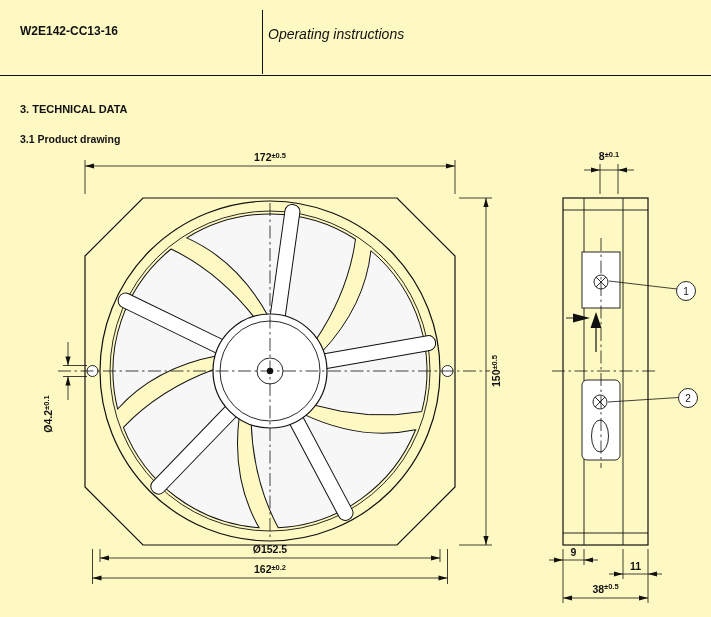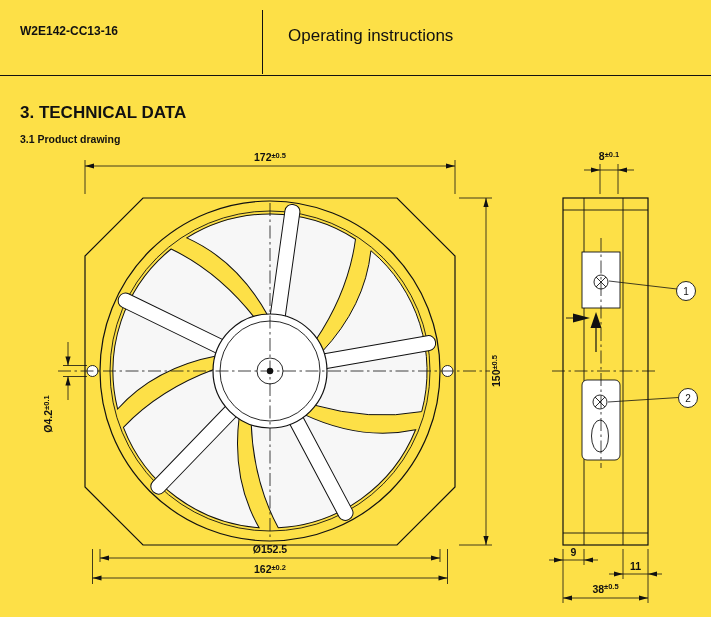--- a/index.html
+++ b/index.html
@@ -1,22 +1,22 @@
 <!DOCTYPE html>
 <html><head>
 <meta charset="utf-8">
 <style>
   html,body{margin:0;padding:0;background:#fff;}
-  .page{position:relative;width:711px;height:617px;background:#fde047;overflow:hidden;
+  .page{position:relative;width:711px;height:617px;background:#fef9c3;overflow:hidden;
         font-family:"Liberation Sans",sans-serif;color:#111;}
   .hdr-code{position:absolute;left:20px;top:24px;font-size:12px;font-weight:bold;}
   .hdr-divider{position:absolute;left:262px;top:10px;width:1.2px;height:64px;background:#111;}
-  .hdr-title{position:absolute;left:288px;top:26px;font-size:17px;font-weight:400;}
+  .hdr-title{position:absolute;left:268px;top:26px;font-size:14px;font-weight:400;font-style:italic;}
   .hdr-rule{position:absolute;left:0;top:75px;width:711px;height:1.2px;background:#111;}
-  .sec-heading{position:absolute;left:20px;top:103px;font-size:17px;font-weight:bold;}
+  .sec-heading{position:absolute;left:20px;top:103px;font-size:11px;font-weight:bold;}
   .sub-heading{position:absolute;left:20px;top:133px;font-size:10.5px;font-weight:bold;text-align:center;}
   svg{position:absolute;left:0;top:0;}
   .outline{stroke:#111;stroke-width:1.2;fill:none;}
   .thin{stroke:#111;stroke-width:0.9;fill:none;}
   .wfill{fill:#fff;}
   .dimline{stroke:#111;stroke-width:0.8;fill:none;}
   .ext{stroke:#111;stroke-width:0.8;}
   .cl{stroke:#111;stroke-width:0.8;stroke-dasharray:13 3.5 2.5 3.5;fill:none;}
   .blade{fill:#f7f7f7;stroke:#111;stroke-width:1;}
   .spoke{fill:#fff;stroke:#111;stroke-width:1;}

